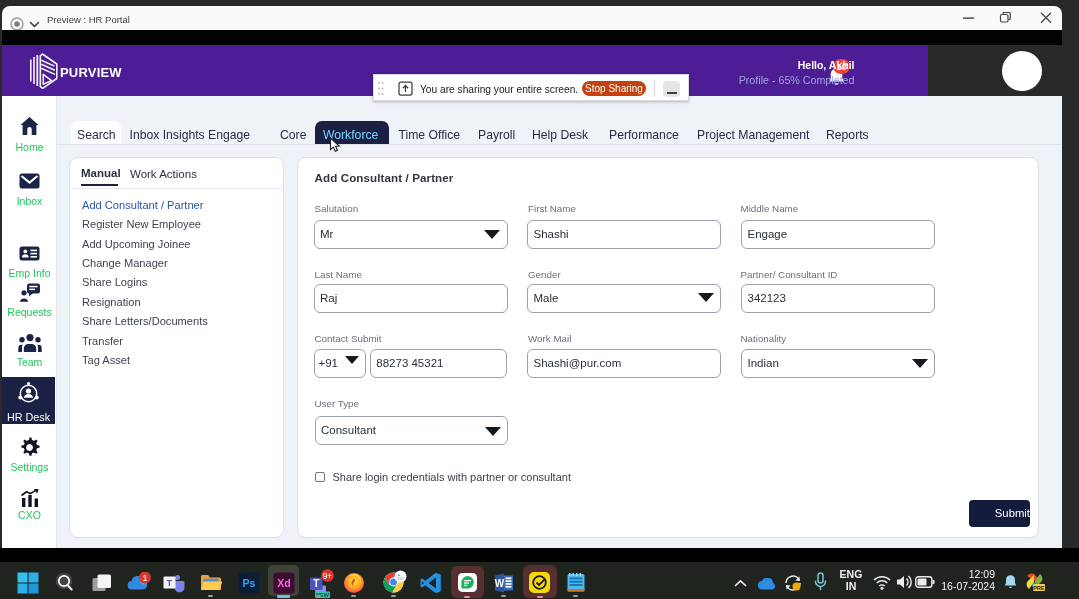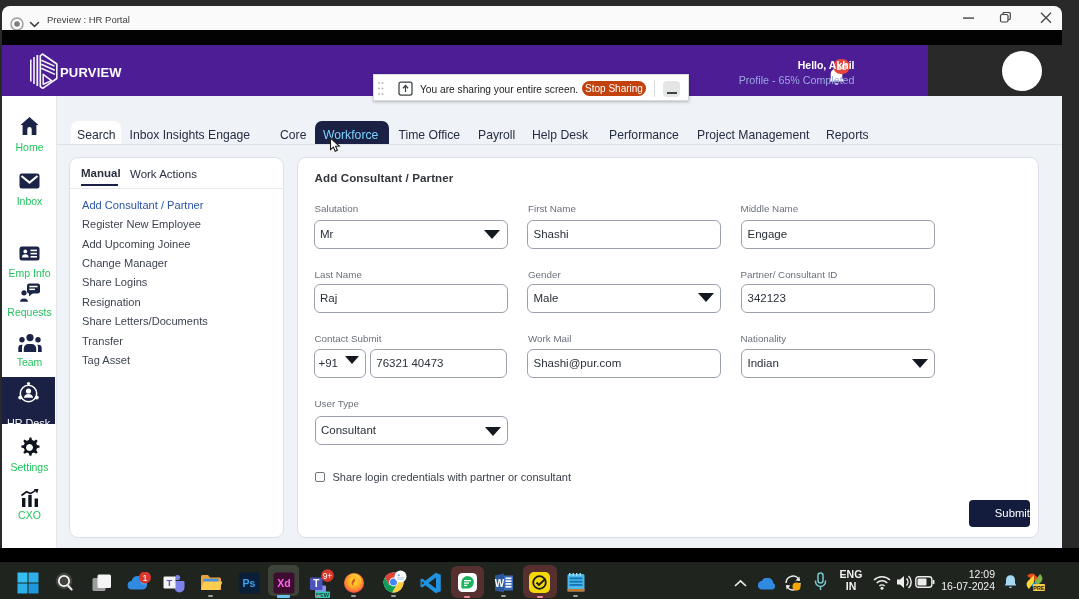--- a/index.html
+++ b/index.html
@@ -161,21 +161,21 @@
   </div>
   <div class="abs" id="sbactive">
     <svg style="margin-top:5px" width="23" height="23" viewBox="0 0 23 23">
       <circle cx="11.5" cy="11.5" r="8.2" fill="none" stroke="#fff" stroke-width="1.5"></circle>
       <circle cx="11.5" cy="9" r="2.6" fill="#fff"></circle>
         <path d="M6.8 15.8 A4.8 4.8 0 0 1 16.2 15.8 Z" fill="#fff"></path>
       <circle cx="3.2" cy="15.5" r="1.9" fill="#fff"></circle>
         <circle cx="19.8" cy="15.5" r="1.9" fill="#fff"></circle>
         <circle cx="11.5" cy="1.6" r="1.6" fill="#fff"></circle>
     </svg>
-    <span class="sblabel" style="font-size:10.8px;color:#fff;margin-top:8px">HR Desk</span>
+    <span class="sblabel" style="font-size:10.8px;color:#fff;margin-top:2px">HR Desk</span>
   </div>
   <div class="abs sbitem" style="top:437px">
     <svg width="21" height="21" viewBox="0 0 21 21">
         <path fill="#10141f" d="M10.5 0.5 l1.9 0 l0.6 2.6 a7.6 7.6 0 0 1 1.9 0.8 l2.3-1.4 l1.4 1.4 l-1.4 2.3 a7.6 7.6 0 0 1 0.8 1.9 l2.6 0.6 l0 1.9 l-2.6 0.6 a7.6 7.6 0 0 1-0.8 1.9 l1.4 2.3 l-1.4 1.4 l-2.3-1.4 a7.6 7.6 0 0 1-1.9 0.8 l-0.6 2.6 l-1.9 0 l-0.6-2.6 a7.6 7.6 0 0 1-1.9-0.8 l-2.3 1.4 l-1.4-1.4 l1.4-2.3 a7.6 7.6 0 0 1-0.8-1.9 l-2.6-0.6 l0-1.9 l2.6-0.6 a7.6 7.6 0 0 1 0.8-1.9 l-1.4-2.3 l1.4-1.4 l2.3 1.4 a7.6 7.6 0 0 1 1.9-0.8 Z M10.5 7 a3.5 3.5 0 1 0 0.0001 0 Z" fill-rule="evenodd"></path>
       </svg>
     <span class="sblabel" style="margin-top:-1px">Settings</span>
   </div>
   <div class="abs sbitem" style="top:489px">
     <svg width="22" height="18" viewBox="0 0 22 18">
         <rect x="3" y="9" width="3.4" height="9" fill="#10141f"></rect>
@@ -232,21 +232,21 @@
   <label class="fl" style="left:740.5px;top:268.5px">Partner/ Consultant ID</label>
   <div class="abs inp" style="left:527px;top:283.5px;width:194px">Male</div>
   <div class="abs inp" style="left:313.5px;top:283.5px;width:194px">Raj</div>
   <div class="tri" style="left:697.5px;top:293px"></div>
   <div class="abs inp" style="left:741px;top:283.5px;width:194px">342123</div>
   <label class="fl" style="left:314.5px;top:333.3px">Contact Submit</label>
   <label class="fl" style="left:528px;top:333.3px">Work Mail</label>
   <label class="fl" style="left:740.5px;top:333.3px">Nationality</label>
   <div class="abs inp" style="left:313.5px;top:349px;width:52.5px;padding-left:4px">+91</div>
   <div class="tri" style="left:345px;top:356.3px;border-left-width:7.5px;border-right-width:7.5px;border-top-width:8.4px"></div>
-  <div class="abs inp" style="left:369.8px;top:349px;width:137.7px">76321 40473</div>
+  <div class="abs inp" style="left:369.8px;top:349px;width:137.7px">88273 45321</div>
   <div class="abs inp" style="left:527px;top:349px;width:194px">Shashi@pur.com</div>
   <div class="abs inp" style="left:741px;top:349px;width:194px">Indian</div>
   <div class="tri" style="left:911.5px;top:358.5px"></div>
   <label class="fl" style="left:314.5px;top:398px">User Type</label>
   <div class="abs inp" style="left:314.5px;top:416px;width:193px">Consultant</div>
   <div class="tri" style="left:485.4px;top:426.5px"></div>
   <div class="abs" style="left:315px;top:471.5px;width:10px;height:10px;border:1.1px solid #70757e;border-radius:2px;background:#fff"></div>
   <div class="abs" style="left:332.5px;top:471px;font-size:11px;color:#3a3f4a">Share login credentials with partner or consultant</div>
   <div class="abs" id="submit">Submit</div>
   <div class="abs" id="bottomblack"></div>

